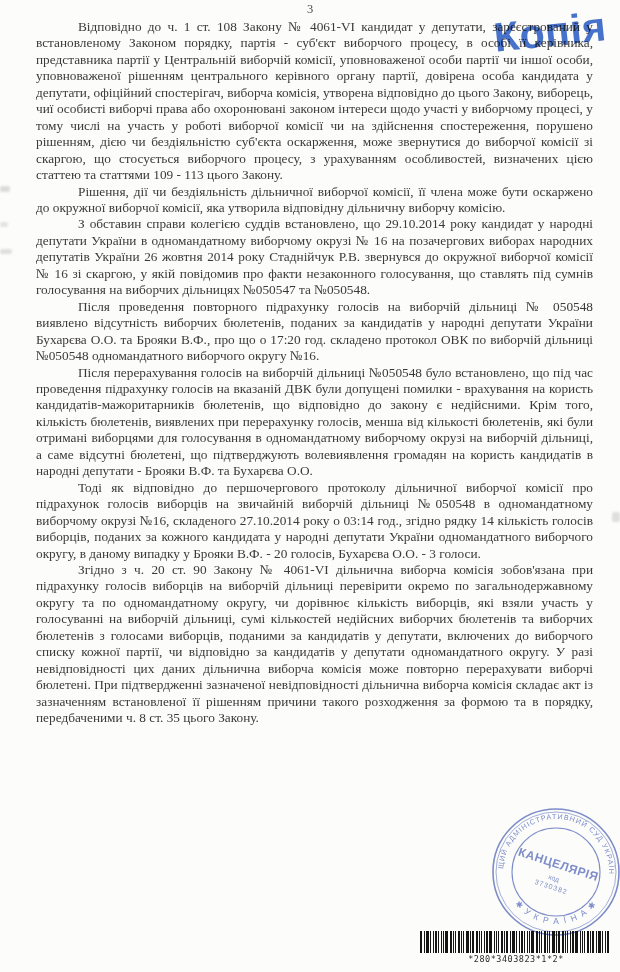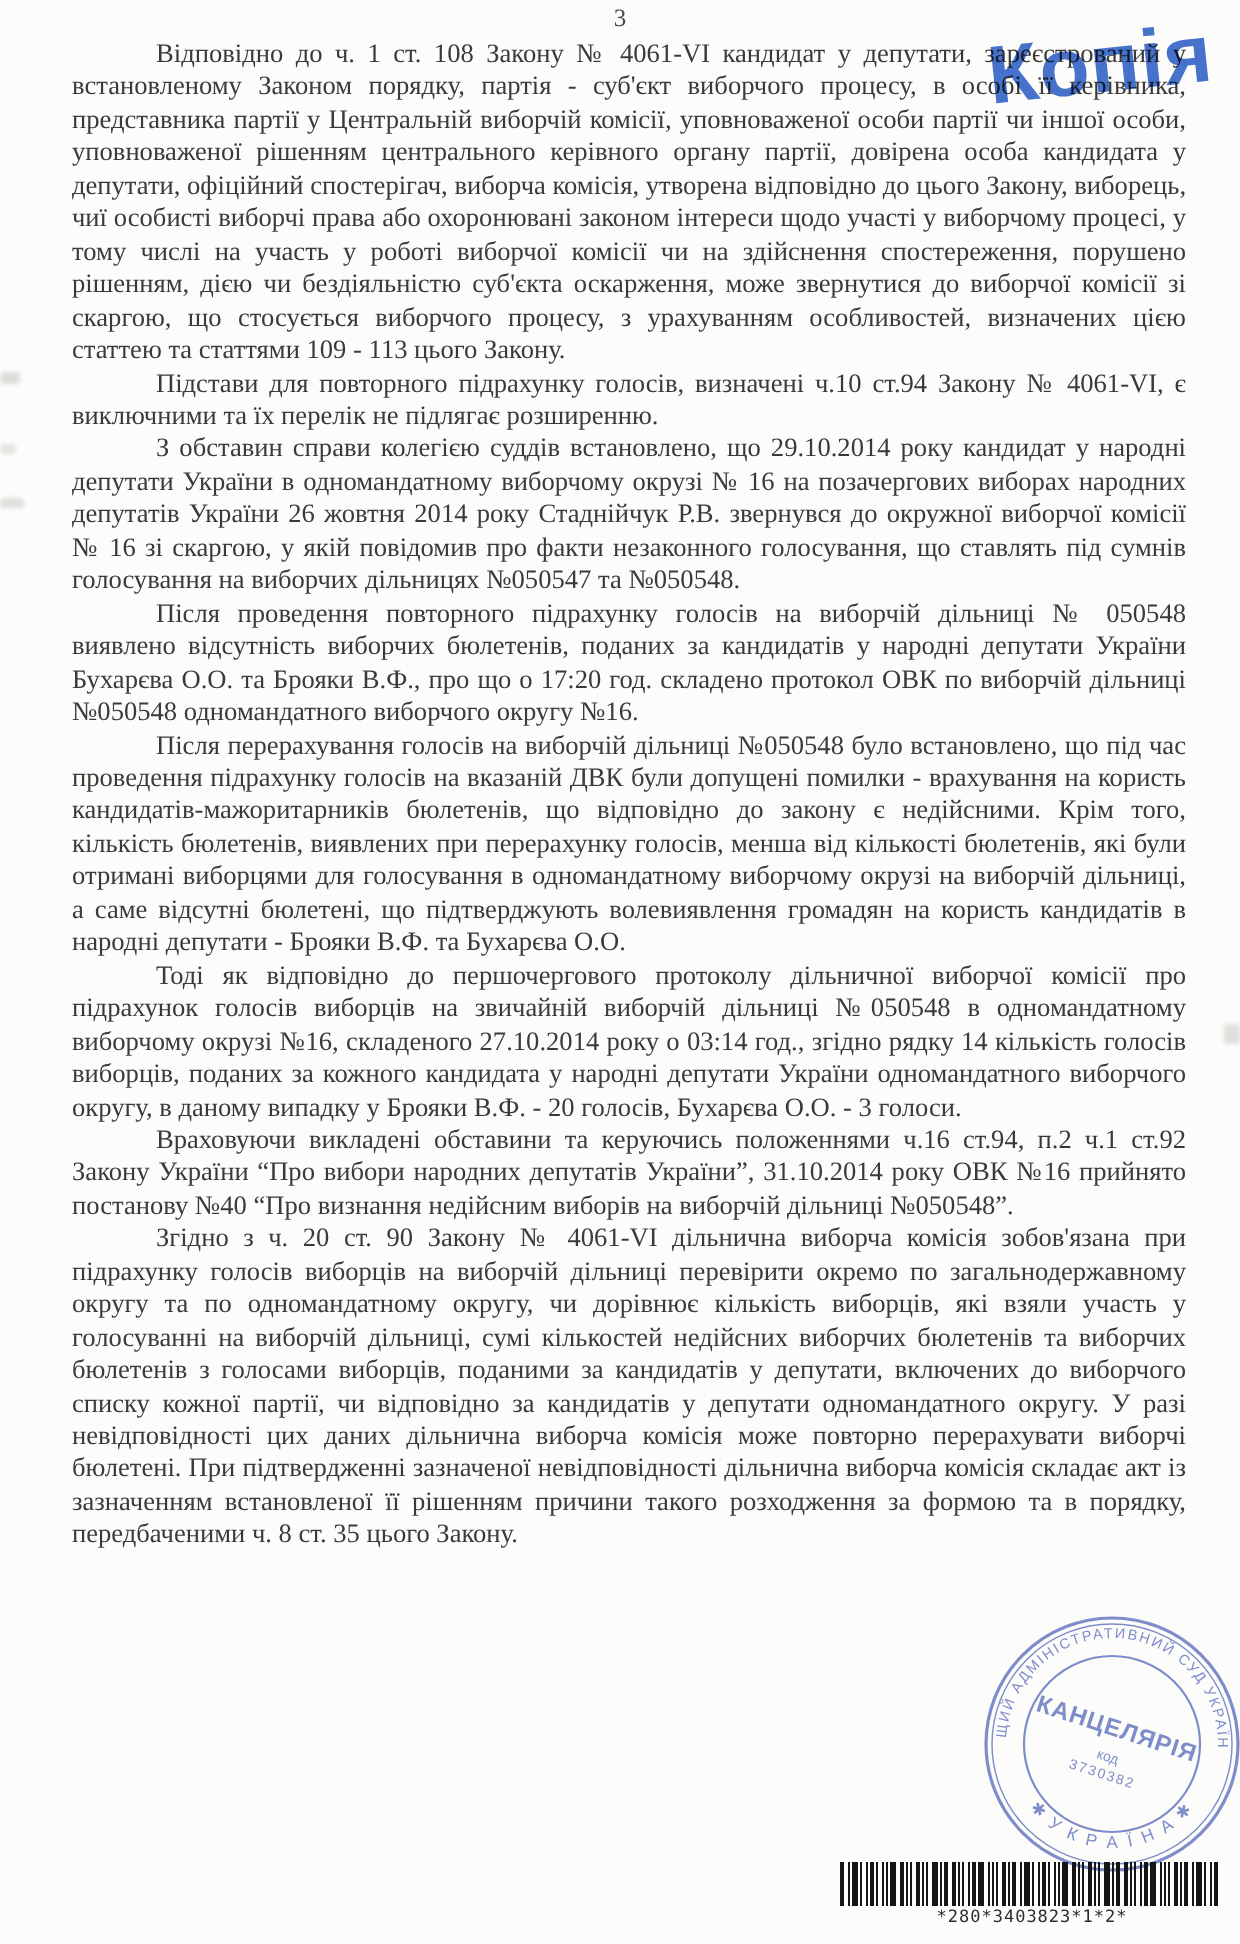--- a/index.html
+++ b/index.html
@@ -47,26 +47,25 @@
 </style>
 </head>
 <body>
 
 <div class="page">
 
   <div class="pageno">3</div>
 
   <div class="content">
     <p>Відповідно до ч. 1 ст. 108 Закону № 4061-VI кандидат у депутати, зареєстрований у встановленому Законом порядку, партія - суб'єкт виборчого процесу, в особі її керівника, представника партії у Центральній виборчій комісії, уповноваженої особи партії чи іншої особи, уповноваженої рішенням центрального керівного органу партії, довірена особа кандидата у депутати, офіційний спостерігач, виборча комісія, утворена відповідно до цього Закону, виборець, чиї особисті виборчі права або охоронювані законом інтереси щодо участі у виборчому процесі, у тому числі на участь у роботі виборчої комісії чи на здійснення спостереження, порушено рішенням, дією чи бездіяльністю суб'єкта оскарження, може звернутися до виборчої комісії зі скаргою, що стосується виборчого процесу, з урахуванням особливостей, визначених цією статтею та статтями 109 - 113 цього Закону.</p>
-    <p>Підстави для повторного підрахунку голосів, визначені ч.10 ст.94 Закону № 4061-VI, є виключними та їх перелік не підлягає розширенню.</p>
+    <p>Рішення, дії чи бездіяльність дільничної виборчої комісії, її члена може бути оскаржено до окружної виборчої комісії, яка утворила відповідну дільничну виборчу комісію.</p>
     <p>З обставин справи колегією суддів встановлено, що 29.10.2014 року кандидат у народні депутати України в одномандатному виборчому окрузі № 16 на позачергових виборах народних депутатів України 26 жовтня 2014 року Стаднійчук Р.В. звернувся до окружної виборчої комісії № 16 зі скаргою, у якій повідомив про факти незаконного голосування, що ставлять під сумнів голосування на виборчих дільницях №050547 та №050548.</p>
     <p>Після проведення повторного підрахунку голосів на виборчій дільниці № 050548 виявлено відсутність виборчих бюлетенів, поданих за кандидатів у народні депутати України Бухарєва О.О. та Брояки В.Ф., про що о 17:20 год. складено протокол ОВК по виборчій дільниці №050548 одномандатного виборчого округу №16.</p>
     <p>Після перерахування голосів на виборчій дільниці №050548 було встановлено, що під час проведення підрахунку голосів на вказаній ДВК були допущені помилки - врахування на користь кандидатів-мажоритарників бюлетенів, що відповідно до закону є недійсними. Крім того, кількість бюлетенів, виявлених при перерахунку голосів, менша від кількості бюлетенів, які були отримані виборцями для голосування в одномандатному виборчому окрузі на виборчій дільниці, а саме відсутні бюлетені, що підтверджують волевиявлення громадян на користь кандидатів в народні депутати - Брояки В.Ф. та Бухарєва О.О.</p>
     <p>Тоді як відповідно до першочергового протоколу дільничної виборчої комісії про підрахунок голосів виборців на звичайній виборчій дільниці №050548 в одномандатному виборчому окрузі №16, складеного 27.10.2014 року о 03:14 год., згідно рядку 14 кількість голосів виборців, поданих за кожного кандидата у народні депутати України одномандатного виборчого округу, в даному випадку у Брояки В.Ф. - 20 голосів, Бухарєва О.О. - 3 голоси.</p>
-    <p>Враховуючи викладені обставини та керуючись положеннями ч.16 ст.94, п.2 ч.1 ст.92 Закону України “Про вибори народних депутатів України”, 31.10.2014 року ОВК №16 прийнято постанову №40 “Про визнання недійсним виборів на виборчій дільниці №050548”.</p>
     <p>Згідно з ч. 20 ст. 90 Закону № 4061-VI дільнична виборча комісія зобов'язана при підрахунку голосів виборців на виборчій дільниці перевірити окремо по загальнодержавному округу та по одномандатному округу, чи дорівнює кількість виборців, які взяли участь у голосуванні на виборчій дільниці, сумі кількостей недійсних виборчих бюлетенів та виборчих бюлетенів з голосами виборців, поданими за кандидатів у депутати, включених до виборчого списку кожної партії, чи відповідно за кандидатів у депутати одномандатного округу. У разі невідповідності цих даних дільнична виборча комісія може повторно перерахувати виборчі бюлетені. При підтвердженні зазначеної невідповідності дільнична виборча комісія складає акт із зазначенням встановленої її рішенням причини такого розходження за формою та в порядку, передбаченими ч. 8 ст. 35 цього Закону.</p>
   </div>
 
   <div class="watermark">Копія</div>
 
   <svg class="stamp" viewBox="0 0 170 170" xmlns="http://www.w3.org/2000/svg">
     <g stroke="#5b6fc0" fill="none">
       <circle cx="88" cy="84" r="63" stroke-width="1.6"></circle>
       <circle cx="88" cy="84" r="60" stroke-width="0.7"></circle>
       <circle cx="88" cy="84" r="44" stroke-width="1.1"></circle>

